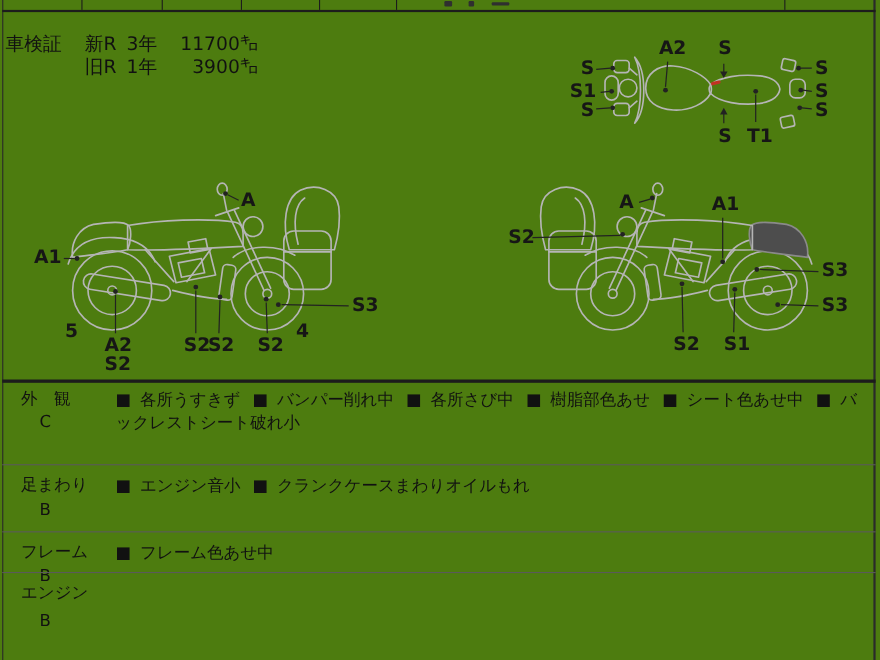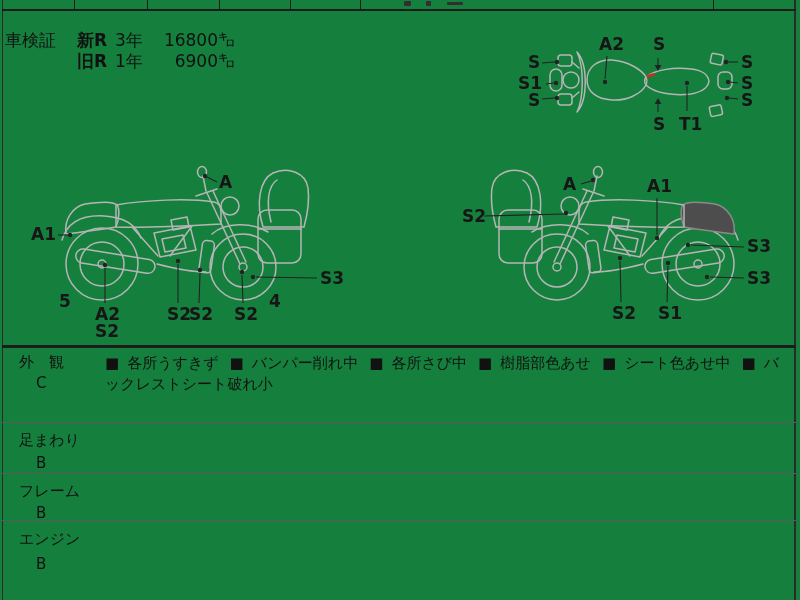--- a/index.html
+++ b/index.html
@@ -1,28 +1,28 @@
 <!DOCTYPE html>
 <html><head>
 <meta charset="utf-8">
 <style>
   html,body{margin:0;padding:0;background:#ffffff;}
-  #page{position:relative;width:800px;height:600px;background:#15803d;overflow:hidden;
+  #page{position:relative;width:800px;height:600px;background:#4d7c0f;overflow:hidden;
         font-family:"DejaVu Sans","Liberation Sans",sans-serif;color:#111;}
   
   .vline{position:absolute;top:0;bottom:0;width:1px;background:#2a2a2a;}
   
   .toprow{position:absolute;left:2px;top:0;right:4px;height:9px;border-bottom:2px solid #1c1c1c;}
   .toprow .div{position:absolute;top:0;width:1px;height:9px;background:#1c1c1c;}
   .frag{position:absolute;background:#2f2f2f;border-radius:1px;}
   
   .reg{position:absolute;left:5px;top:30px;font-size:17px;line-height:21px;}
   .reg .row{position:relative;height:21px;white-space:nowrap;}
   .reg .lbl{position:absolute;left:0;top:0;}
-  .reg .era{position:absolute;left:72px;top:0;font-weight:bold;}
+  .reg .era{position:absolute;left:72px;top:0;}
   .reg .yrs{position:absolute;left:110px;top:0;text-align:right;}
   .reg .dist{position:absolute;left:140px;top:0;width:90px;text-align:right;}
   
   .diagram{position:absolute;}
   .diagram svg{position:absolute;left:0;top:0;}
   .dlabel{position:absolute;font-size:17px;font-weight:600;line-height:17px;color:#161616;letter-spacing:0px;}
   
   .section{position:absolute;left:2px;right:4px;font-size:15px;}
   .sec-top{border-top:1px solid #5a5a5a;}
   .sec-top-thick{border-top:3px solid #1c1c1c;}
@@ -57,26 +57,26 @@
     <span class="frag" style="left:402px;top:1px;width:7px;height:5px;"></span>
     <span class="frag" style="left:424px;top:1px;width:5px;height:5px;"></span>
     <span class="frag" style="left:445px;top:2px;width:16px;height:3px;"></span>
   </div>
 
   <div class="reg">
     <div class="row">
       <span class="lbl">車検証</span>
       <span class="era">新R</span>
       <span class="yrs">3年</span>
-      <span class="dist">16800㌔</span>
+      <span class="dist">11700㌔</span>
     </div>
     <div class="row">
       <span class="era">旧R</span>
       <span class="yrs">1年</span>
-      <span class="dist">6900㌔</span>
+      <span class="dist">3900㌔</span>
     </div>
   </div>
 
   <div class="diagram" style="left:515px;top:28px;width:250px;height:112px;">
     <svg width="250" height="112" viewBox="0 0 250 112">
       <g class="art">
         <path d="M62,24 C73,36 73,72 62,84 C69,70 69,38 62,24 Z"></path>
         <rect x="43" y="27" width="14" height="11" rx="3"></rect>
         <rect x="43" y="66" width="14" height="11" rx="3"></rect>
         <path d="M57,34 L64,40 M57,70 L64,64"></path>
@@ -238,25 +238,27 @@
 
   <div class="section sec-top-thick" style="top:345px;height:74px;">
     <div class="sec-label" style="top:5px;">外　観</div>
     <div class="sec-grade" style="top:26px;">C</div>
     <div class="sec-items" style="top:5px;"><span class="cond-item"><span class="bullet">■</span><span class="cond-text">各所うすきず</span></span><span class="cond-item"><span class="bullet">■</span><span class="cond-text">バンパー削れ中</span></span><span class="cond-item"><span class="bullet">■</span><span class="cond-text">各所さび中</span></span><span class="cond-item"><span class="bullet">■</span><span class="cond-text">樹脂部色あせ</span></span><span class="cond-item"><span class="bullet">■</span><span class="cond-text">シート色あせ中</span></span><span class="cond-item"><span class="bullet">■</span><span class="cond-text">バックレストシート破れ小</span></span></div>
   </div>
 
   <div class="section sec-top" style="top:422px;height:51px;">
     <div class="sec-label" style="top:8px;">足まわり</div>
     <div class="sec-grade" style="top:31px;">B</div>
-  </div>
-
-  <div class="section sec-top" style="top:473px;height:47px;">
+    <div class="sec-items" style="top:8px;"><span class="cond-item"><span class="bullet">■</span><span class="cond-text">エンジン音小</span></span><span class="cond-item"><span class="bullet">■</span><span class="cond-text">クランクケースまわりオイルもれ</span></span></div>
+  </div>
+
+  <div class="section sec-top" style="top:483px;height:47px;">
     <div class="sec-label" style="top:8px;">フレーム</div>
     <div class="sec-grade" style="top:30px;">B</div>
+    <div class="sec-items" style="top:8px;"><span class="cond-item"><span class="bullet">■</span><span class="cond-text">フレーム色あせ中</span></span></div>
   </div>
 
   <div class="section sec-top" style="top:520px;height:80px;">
     <div class="sec-label" style="top:9px;">エンジン</div>
     <div class="sec-grade" style="top:34px;">B</div>
   </div>
 
 </div>
 
 </body></html>

